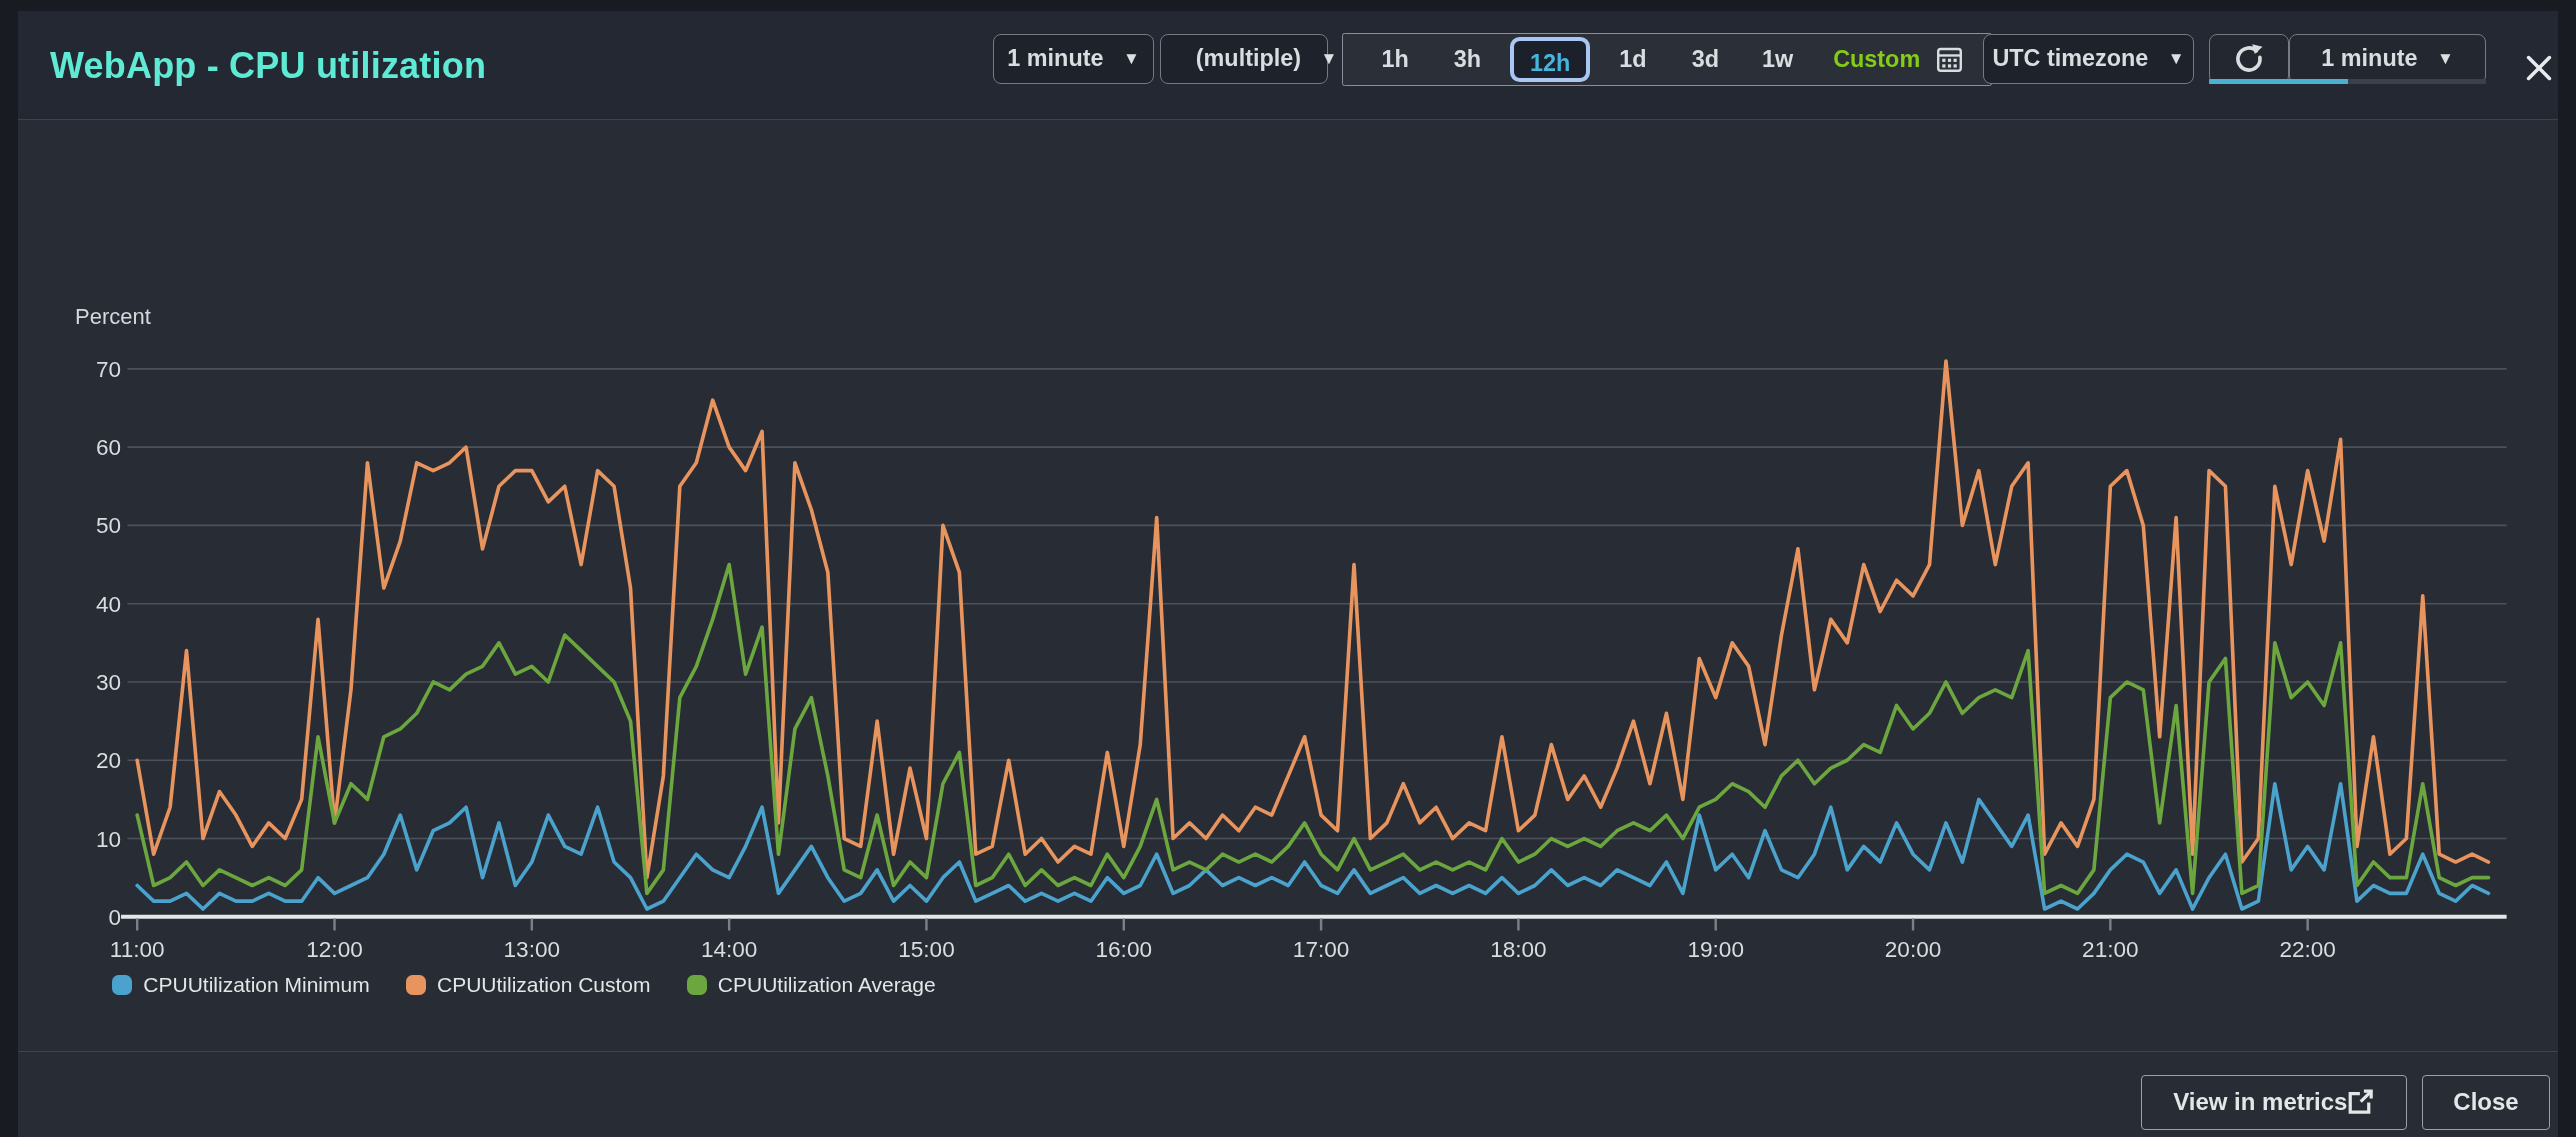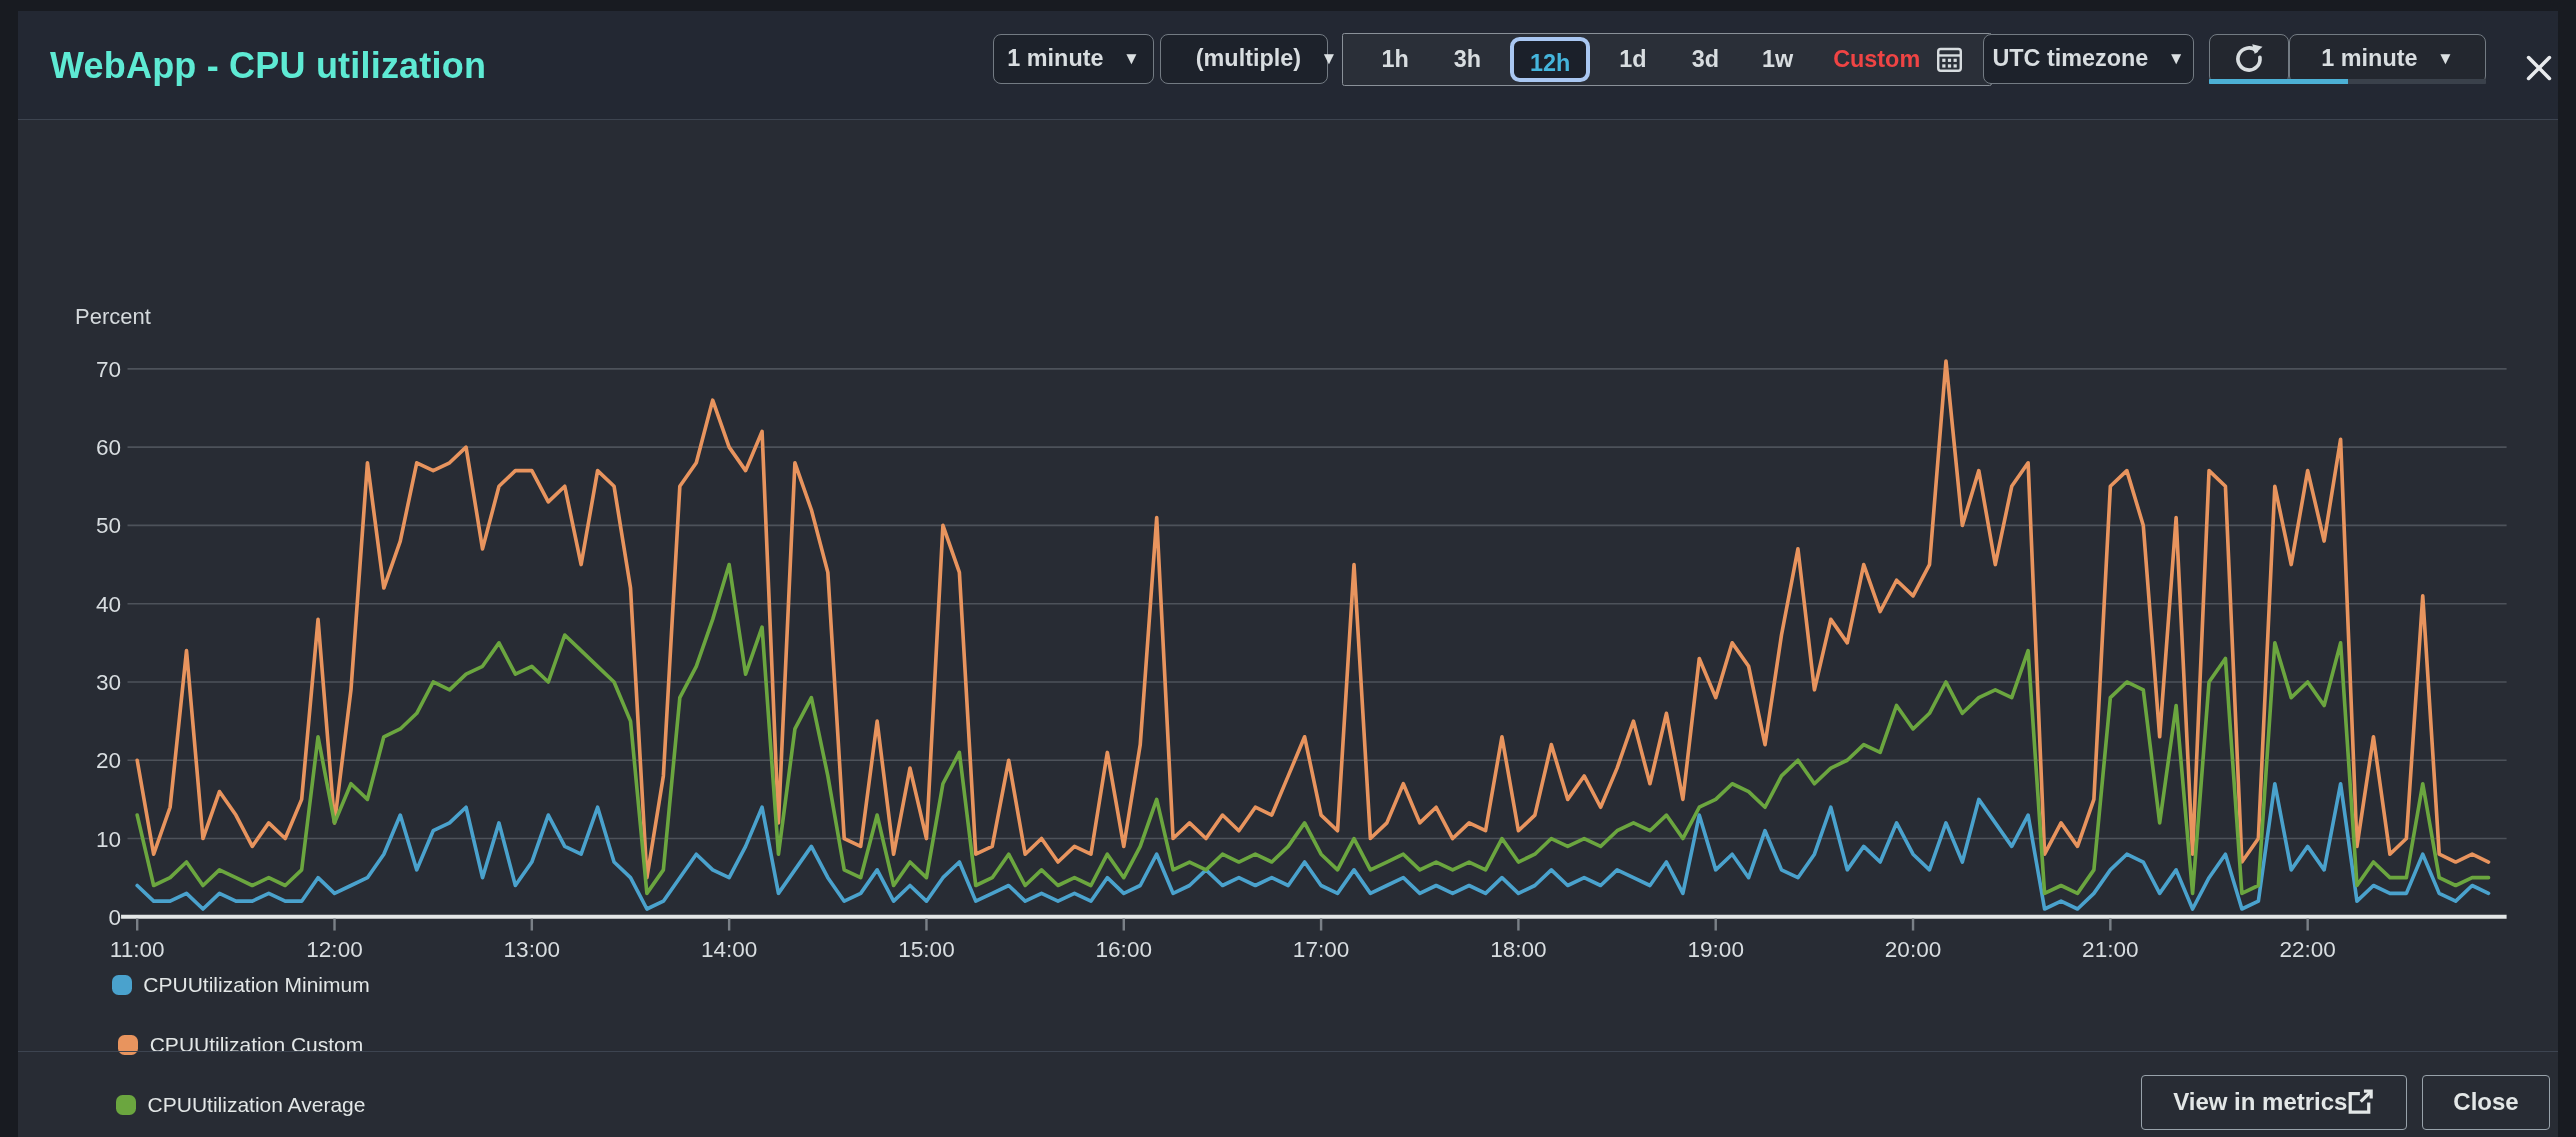--- a/index.html
+++ b/index.html
@@ -44,41 +44,41 @@
     cursor:pointer;line-height:50px;white-space:nowrap;
   }
   .range-btn.selected{
     flex:0 0 auto;
     background:#1b202a;border:4px solid #a9c7f2;border-radius:9.7px;
     color:#45b5dc;height:45px;line-height:45px;
     padding:0 16px;margin:0 6.5px;box-sizing:border-box;
   }
   .custom-btn{
     display:flex;align-items:center;gap:14.5px;
-    font-size:23.4px;font-weight:bold;color:#ef4444;cursor:pointer;
+    font-size:23.4px;font-weight:bold;color:#84cc16;cursor:pointer;
     padding:0 11.3px 0 19.4px;white-space:nowrap;
   }
   .dd-tz{left:1965px;width:211px;}
   .refresh-btn{left:2191px;width:80px;background:#23272f;gap:0;}
   .dd-autorefresh{left:2271px;width:197px;background:#23272f;}
   .progress-track{
     position:absolute;left:2191px;top:68px;width:277px;height:5.6px;
     background:#3a414b;overflow:hidden;border-radius:0.8px;
   }
   .progress-fill{height:100%;background:#4cb0d5;}
   .close-x{
     position:absolute;left:2500px;top:36px;width:42px;height:42px;
     display:flex;align-items:center;justify-content:center;cursor:pointer;
   }
   
   .percent-label{
     position:absolute;left:57px;top:293px;font-size:22px;color:#d4d9dc;
   }
   .legend{
-    position:absolute;left:94px;top:962px;display:flex;align-items:center;gap:36px;flex-direction:column;
+    position:absolute;left:94px;top:962px;display:flex;align-items:center;gap:36px;
   }
   .legend-item{display:flex;align-items:center;gap:11.3px;cursor:pointer;}
   .legend-chip{width:20px;height:20px;border-radius:6.5px;display:inline-block;}
   .legend-label{font-size:21px;color:#e2e6e6;}
   
   .footer-divider{position:absolute;left:0;right:0;top:1040px;height:1.6px;background:#3d4450;}
   .footer-btn{
     position:absolute;top:1064px;height:55px;box-sizing:border-box;
     display:flex;align-items:center;justify-content:center;gap:0;
     background:transparent;border:1.6px solid #98a2aa;border-radius:4px;

